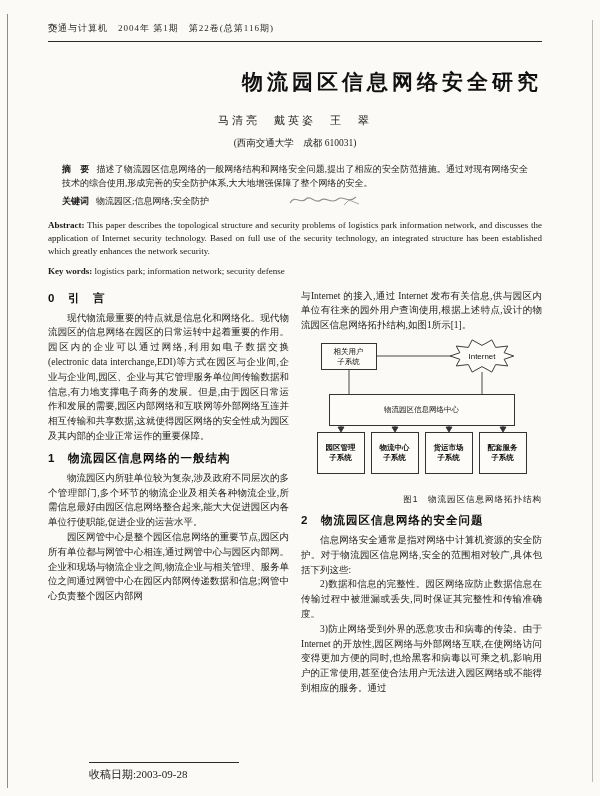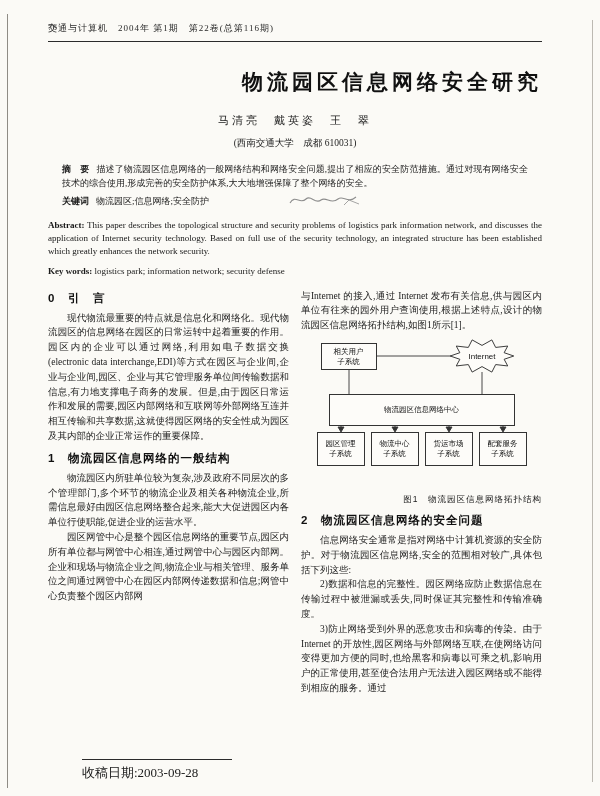--- a/index.html
+++ b/index.html
@@ -51,27 +51,27 @@
   .figure { position:relative; width:222px; height:142px; margin:0 auto; }
   .fig-lines { position:absolute; left:0; top:0; }
   .node {
     position:absolute; border:1px solid #333; background:#fdfcf9;
     display:flex; align-items:center; justify-content:center; text-align:center;
     font-family:"Liberation Sans","DejaVu Sans",sans-serif;
     font-size:7.5px; line-height:1.3; white-space:pre-line; color:#111;
   }
   .n-users  { left:10px; top:5px;  width:56px;  height:27px; }
   .n-center { left:18px; top:56px; width:186px; height:32px; }
-  .n-b { top:94px; width:48px; height:34px; }
+  .n-b { top:94px; width:48px; height:42px;font-weight:bold; }
   .n-b1 { left:6px; } .n-b2 { left:60px; } .n-b3 { left:114px; } .n-b4 { left:168px; }
   .internet-burst { position:absolute; left:138px; top:0; }
   .fig-caption { margin-top:14px; text-align:right; font-size:8.5px; letter-spacing:1px;
     font-family:"Liberation Sans","DejaVu Sans",sans-serif; }
 
-  .received-block { position:absolute; left:82px; bottom:14px; width:190px; font-size:13px;margin-top:25px; }
+  .received-block { position:absolute; left:89px; bottom:14px; width:190px; font-size:11px;margin-top:25px; }
   .received-rule { border:0; border-top:1px solid #2b2b2b; width:150px; margin:0 0 4px; }
 </style>
 </head>
 <body>
 
 <div class="page">
   <div class="edge edge-left"></div>
   <div class="edge edge-right"></div>
 
   <div class="inner">

